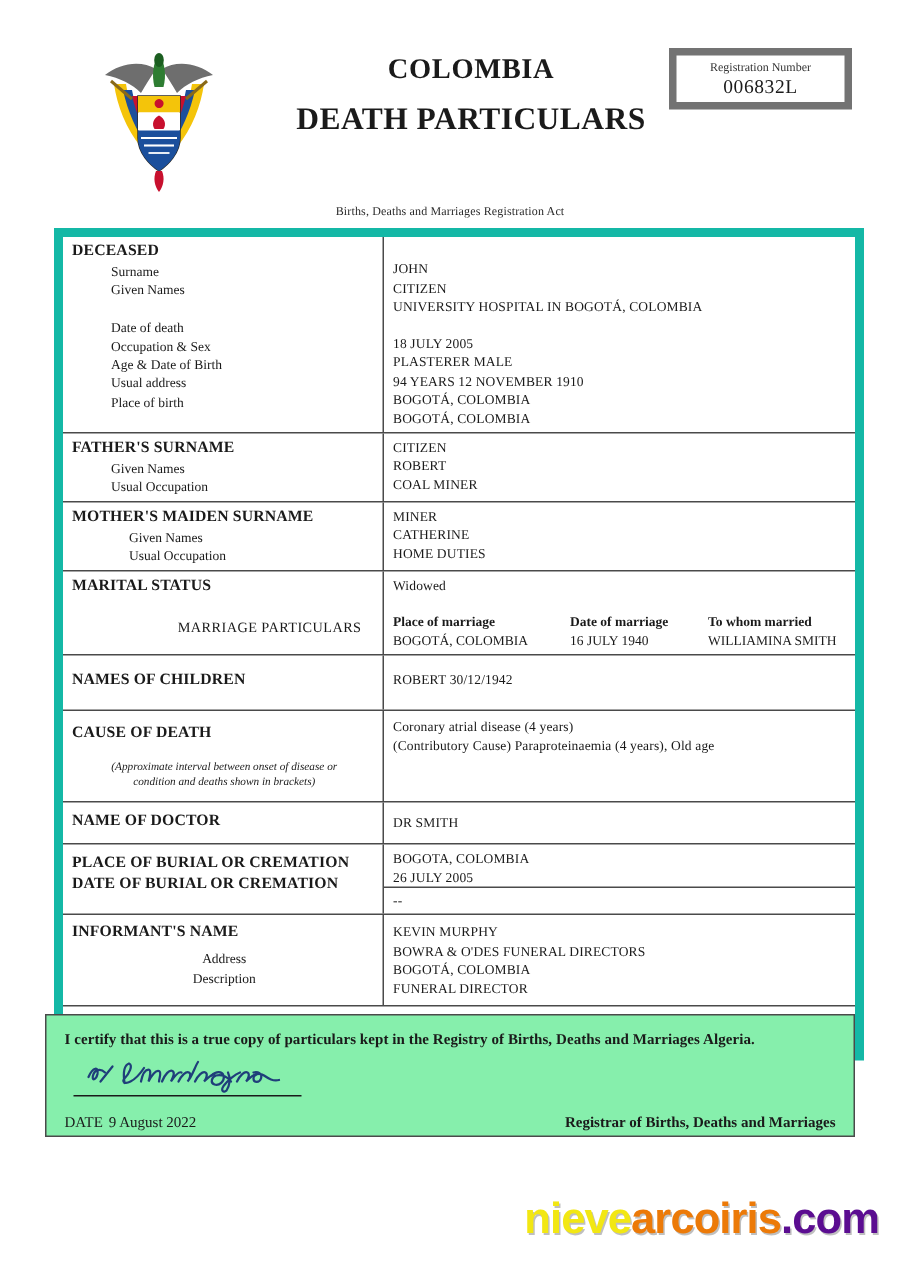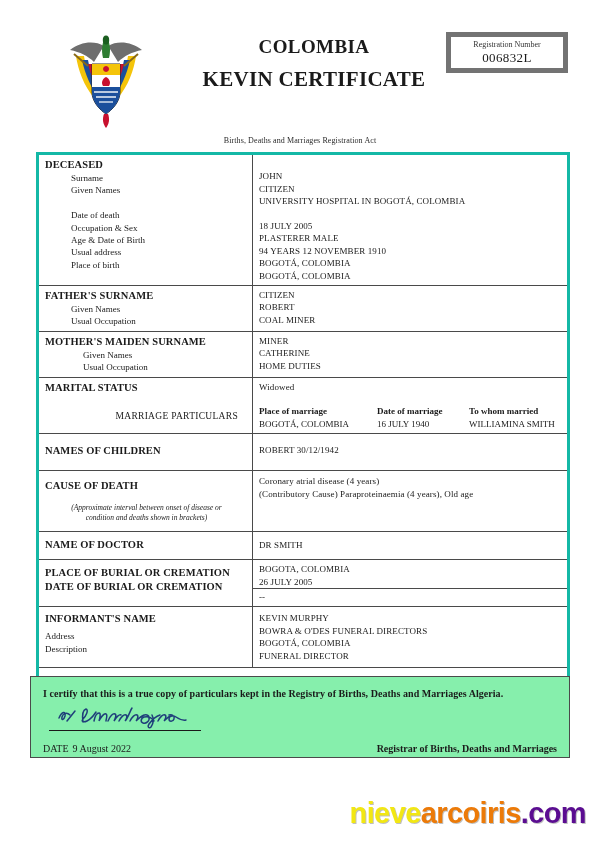--- a/index.html
+++ b/index.html
@@ -76,21 +76,21 @@
     margin-top: 6px;
     letter-spacing: 0.1px;
   }
 
   
   .cert-table {
     position: absolute;
     left: 36px;
     top: 152px;
     width: 528px;
-    border: 3px solid #14b8a6;
+    border: 6px solid #14b8a6;
     border-collapse: collapse;
     table-layout: fixed;
     background: #fff;
   }
   .row {
     display: flex;
     border-bottom: 1px solid #4a4a4a;
   }
   .row:last-child { border-bottom: 0; }
   .cell-l {
@@ -117,20 +117,21 @@
     letter-spacing: 0.1px;
   }
   .sub {
     font-size: 9px;
     line-height: 12.4px;
     padding-left: 26px;
   }
   .sub-noindent {
     font-size: 9px;
     line-height: 12.4px;
+    text-align: center;
   }
   .sub-wide {
     font-size: 9px;
     line-height: 12.4px;
     padding-left: 38px;
   }
   .val {
     font-size: 9px;
     line-height: 12.4px;
     letter-spacing: 0.1px;
@@ -281,21 +282,21 @@
       <path d="M40 66 L64 66" stroke="#ffffff" stroke-width="1.4"></path>
       <path d="M42 71 L62 71" stroke="#ffffff" stroke-width="1.4"></path>
       <path d="M45 76 L59 76" stroke="#ffffff" stroke-width="1.2"></path>
 
       <path d="M50 88 C48 93 49 98 52 102 C55 98 56 93 54 88 Z" fill="#c8102e"></path>
     </svg>
   </div>
 
   <div class="title-block">
     <div class="title-country">COLOMBIA</div>
-    <div class="title-doc">KEVIN CERTIFICATE</div>
+    <div class="title-doc">DEATH PARTICULARS</div>
   </div>
 
   <div class="regbox">
     <div class="regbox-label">Registration Number</div>
     <div class="regbox-value">006832L</div>
   </div>
 </div>
 
 <div class="act-line">Births, Deaths and Marriages Registration Act</div>
 

